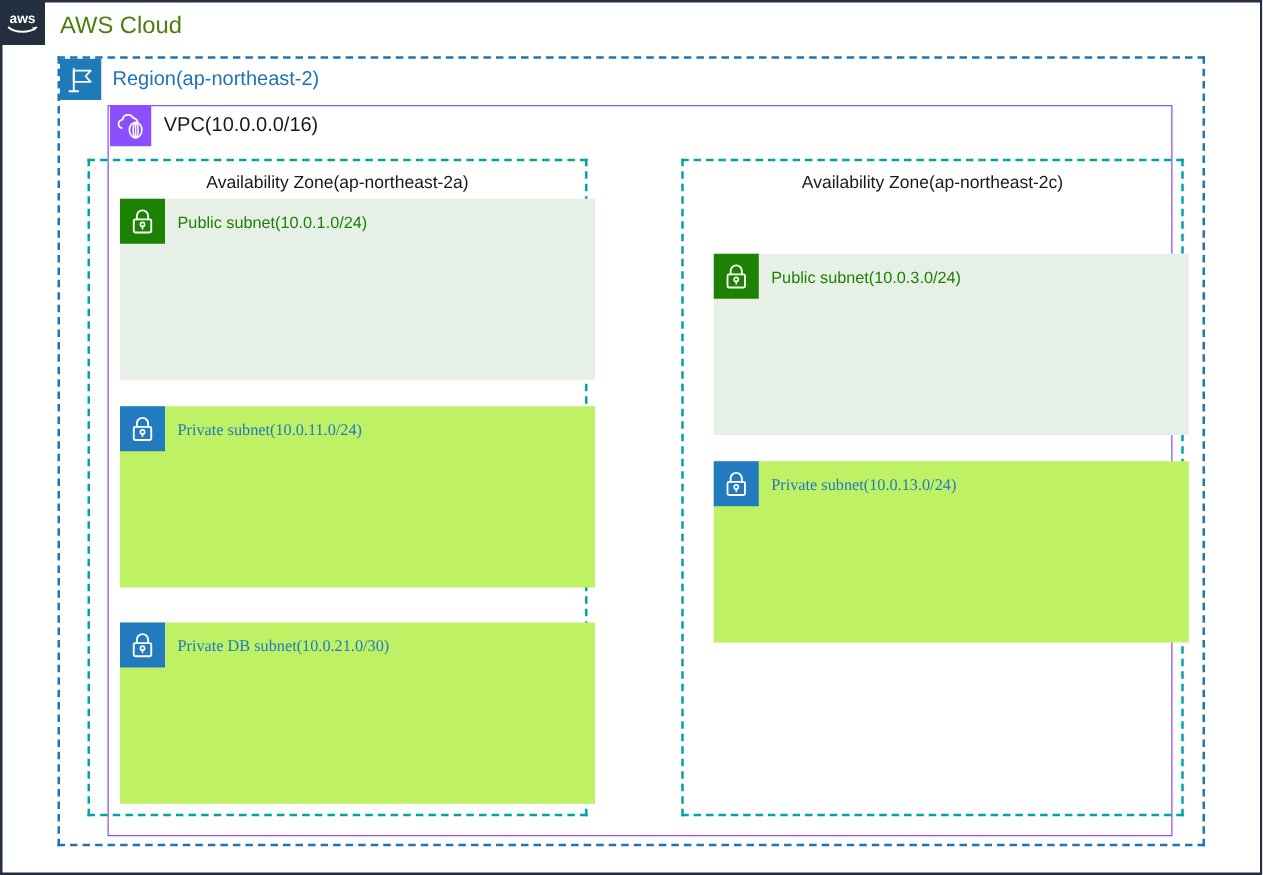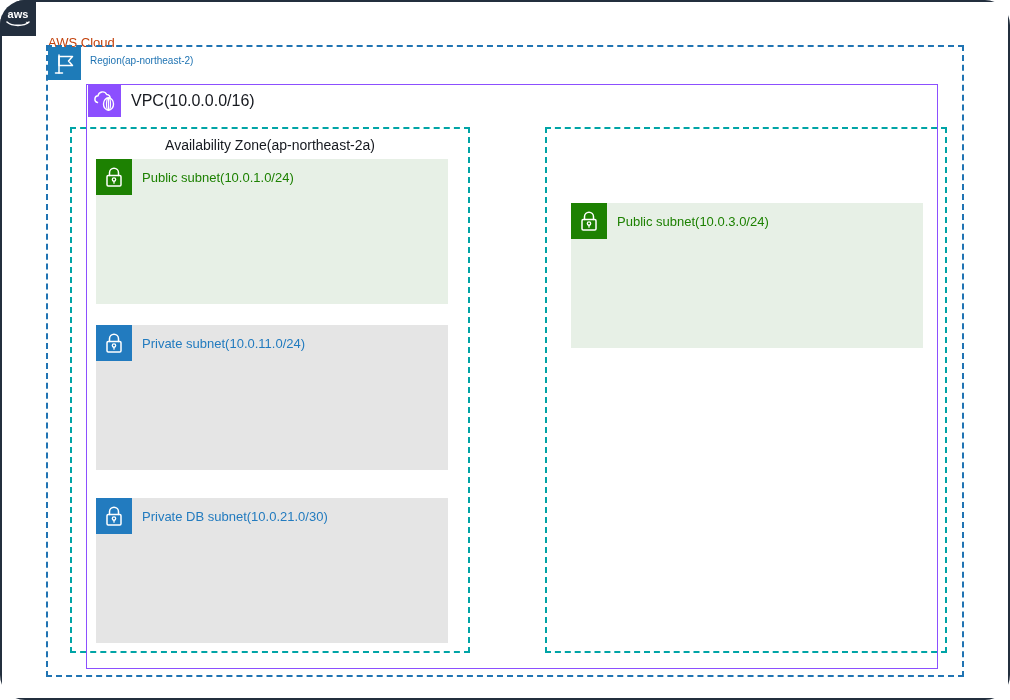--- a/index.html
+++ b/index.html
@@ -11,21 +11,20 @@
     font-family: "Liberation Sans", sans-serif;
   }
 
   #canvas {
     position: relative;
     width: 1010px;
     height: 700px;
     background: #ffffff;
     overflow: hidden;
     box-sizing: border-box;
-    border-radius: 25px;
   }
 
   
   .aws-cloud-frame {
     position: absolute;
     left: 0;
     top: 0;
     width: 1010px;
     height: 700px;
     box-sizing: border-box;
@@ -43,24 +42,23 @@
     display: flex;
     align-items: center;
     justify-content: center;
   }
   .aws-logo-box svg { display: block; }
 
   .aws-cloud-label {
     position: absolute;
     left: 48px;
     top: 10px;
-    font-size: 13px;
-    color: #c2410c;
-    white-space: nowrap;
-    margin-top: 25px;
+    font-size: 19px;
+    color: #4d7c0f;
+    white-space: nowrap;
   }
 
   
   .region-frame {
     position: absolute;
     left: 46px;
     top: 45px;
     width: 918px;
     height: 632px;
     box-sizing: border-box;
@@ -77,21 +75,21 @@
     display: flex;
     align-items: center;
     justify-content: center;
   }
   .region-icon svg { display: block; }
 
   .region-label {
     position: absolute;
     left: 90px;
     top: 55px;
-    font-size: 10px;
+    font-size: 16px;
     color: #2074B3;
     white-space: nowrap;
   }
 
   
   .vpc-frame {
     position: absolute;
     left: 86px;
     top: 84px;
     width: 852px;
@@ -142,26 +140,26 @@
     color: #16191F;
     text-align: center;
     white-space: nowrap;
   }
   .az-label.az-a { left: 70px; width: 400px; }
   .az-label.az-c { left: 545px; width: 402px; }
 
   
   .subnet {
     position: absolute;
-    width: 352px;
+    width: 380px;
     height: 145px;
     box-sizing: border-box;
   }
   .subnet.public  { background: #E7F0E6; }
-  .subnet.private { background: #e5e5e5; }
+  .subnet.private { background: #bef264; font-family: Liberation Serif, serif; }
 
   .subnet-icon {
     position: absolute;
     left: 0;
     top: 0;
     width: 36px;
     height: 36px;
     display: flex;
     align-items: center;
     justify-content: center;
@@ -259,28 +257,40 @@
         <path d="M6.5 9.5 V6.8 a4.5 4.5 0 0 1 9 0 V9.5" stroke="#ffffff" stroke-width="1.5" fill="none" stroke-linecap="round"></path>
         <rect x="4" y="9.5" width="14" height="10.5" rx="1.2" stroke="#ffffff" stroke-width="1.5" fill="none"></rect>
         <circle cx="11" cy="13.6" r="1.7" stroke="#ffffff" stroke-width="1.3" fill="none"></circle>
         <line x1="11" y1="14.9" x2="11" y2="17.2" stroke="#ffffff" stroke-width="1.3" stroke-linecap="round"></line>
       </svg>
     </div>
     <div class="subnet-label private">Private DB subnet(10.0.21.0/30)</div>
   </div>
 
   <div class="az-frame az-c"></div>
+  <div class="az-label az-c">Availability Zone(ap-northeast-2c)</div>
 
   <div class="subnet public s-col-c s-row-1">
     <div class="subnet-icon public">
       <svg width="22" height="22" viewBox="0 0 22 22" aria-hidden="true">
         <path d="M6.5 9.5 V6.8 a4.5 4.5 0 0 1 9 0 V9.5" stroke="#ffffff" stroke-width="1.5" fill="none" stroke-linecap="round"></path>
         <rect x="4" y="9.5" width="14" height="10.5" rx="1.2" stroke="#ffffff" stroke-width="1.5" fill="none"></rect>
         <circle cx="11" cy="13.6" r="1.7" stroke="#ffffff" stroke-width="1.3" fill="none"></circle>
         <line x1="11" y1="14.9" x2="11" y2="17.2" stroke="#ffffff" stroke-width="1.3" stroke-linecap="round"></line>
       </svg>
     </div>
     <div class="subnet-label public">Public subnet(10.0.3.0/24)</div>
   </div>
 
+  <div class="subnet private s-col-c s-row-2">
+    <div class="subnet-icon private">
+      <svg width="22" height="22" viewBox="0 0 22 22" aria-hidden="true">
+        <path d="M6.5 9.5 V6.8 a4.5 4.5 0 0 1 9 0 V9.5" stroke="#ffffff" stroke-width="1.5" fill="none" stroke-linecap="round"></path>
+        <rect x="4" y="9.5" width="14" height="10.5" rx="1.2" stroke="#ffffff" stroke-width="1.5" fill="none"></rect>
+        <circle cx="11" cy="13.6" r="1.7" stroke="#ffffff" stroke-width="1.3" fill="none"></circle>
+        <line x1="11" y1="14.9" x2="11" y2="17.2" stroke="#ffffff" stroke-width="1.3" stroke-linecap="round"></line>
+      </svg>
+    </div>
+    <div class="subnet-label private">Private subnet(10.0.13.0/24)</div>
+  </div>
 
 
 </div>
 
 </body></html>

